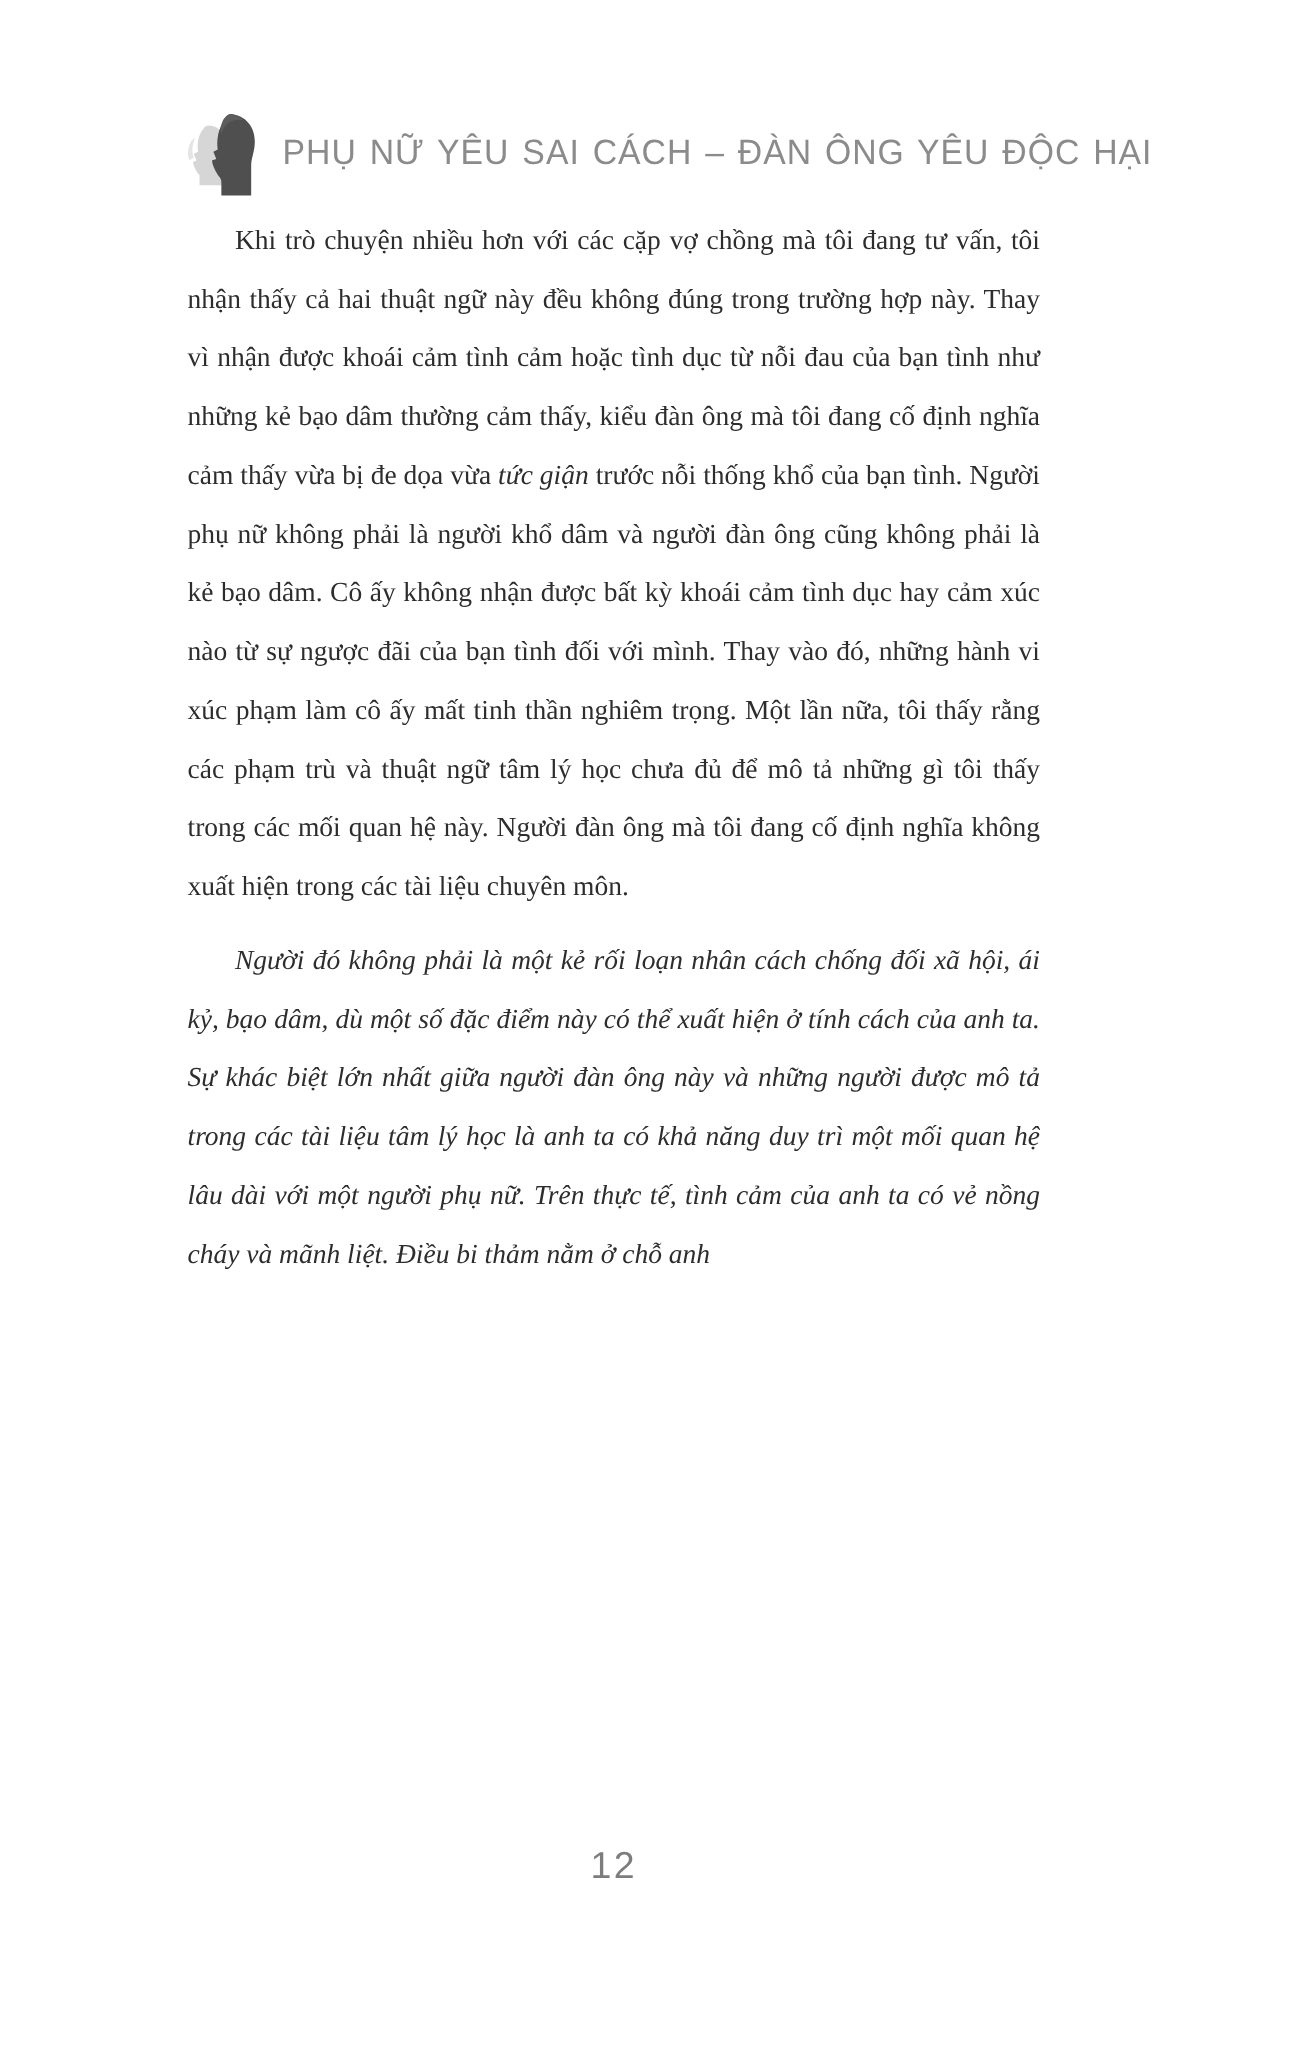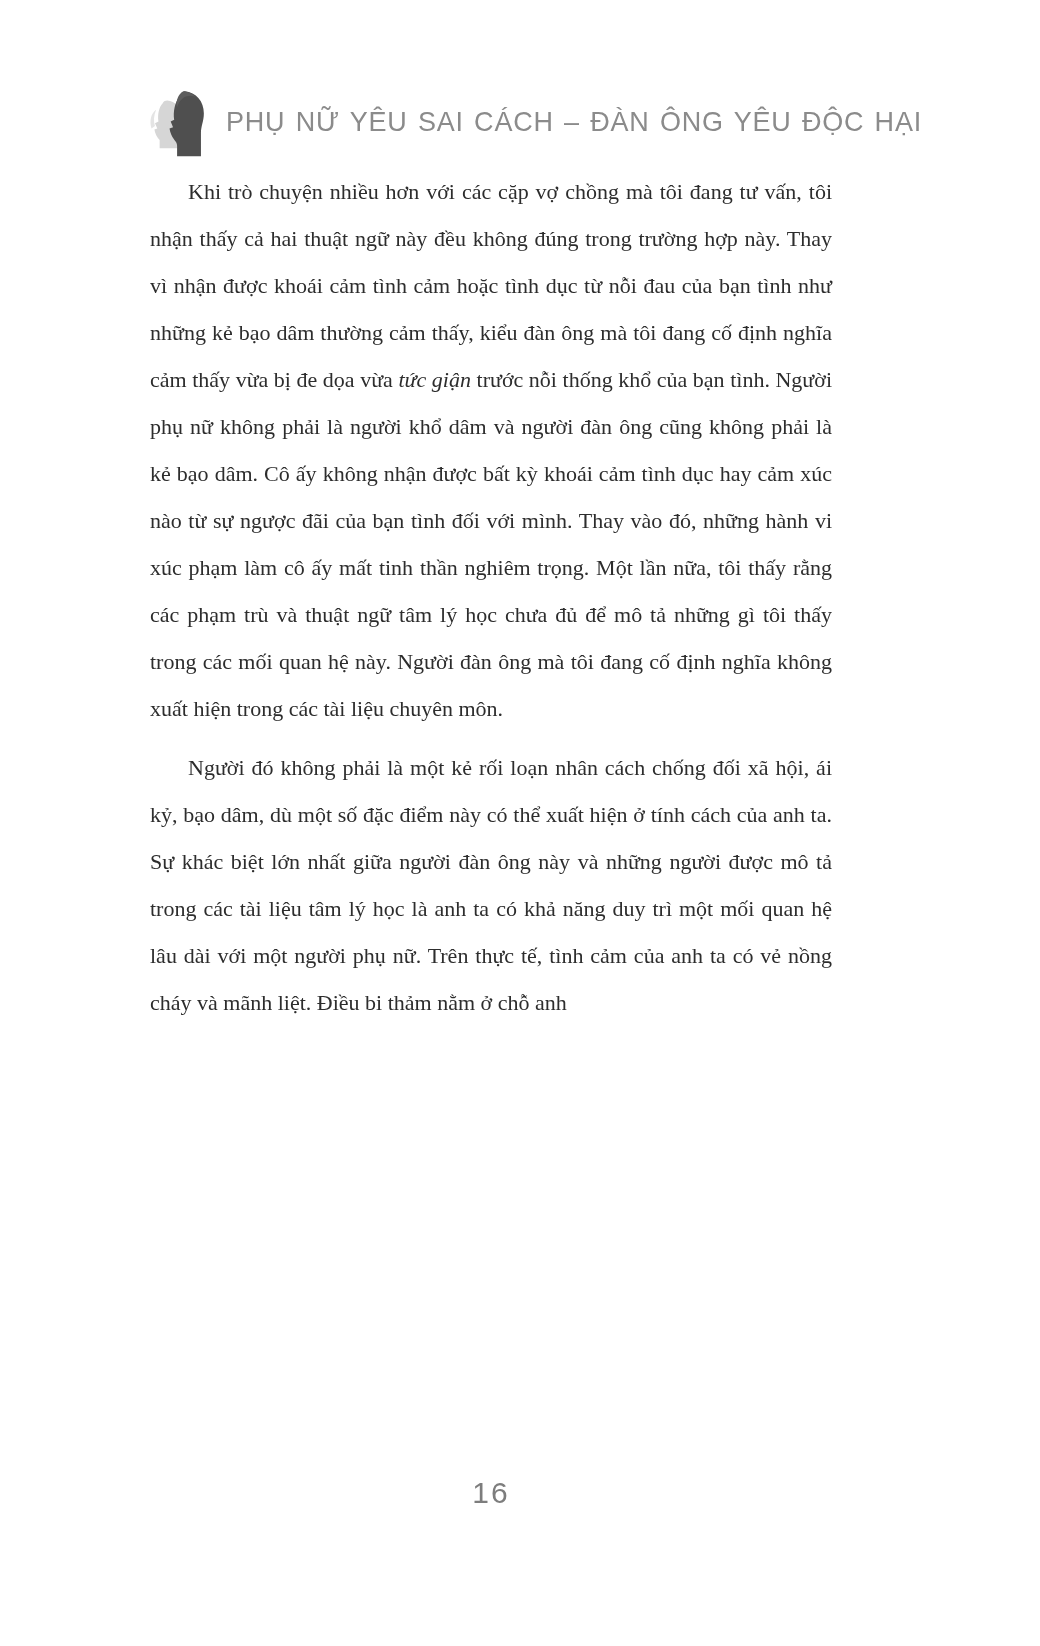--- a/index.html
+++ b/index.html
@@ -49,20 +49,21 @@
     line-height: 47px;
     color: var(--body-text, #2d2d2d);
     text-align: justify;
   }
   .body-text p {
     margin: 0;
     text-indent: 38px;
   }
   .body-text p + p {
     margin-top: 12px;
+    font-style: italic;
   }
   .body-text .italic {
     font-style: italic;
   }
   
   .page-number {
     position: absolute;
     left: 150px;
     top: 1476px;
     width: 682px;
@@ -94,15 +95,15 @@
       <path d="M63,6 C70,7 76,10 81,15 C73,13 66,14 60,18 C55,22 51,28 50,34 C48,28 50,17 54,12 C57,8 60,6 63,6 Z" fill="#5d5d5d"></path>
     </svg>
     <span class="header-title">PHỤ NỮ YÊU SAI CÁCH – ĐÀN ÔNG YÊU ĐỘC HẠI</span>
   </div>
 
   <div class="body-text">
       <p><span>Khi trò chuyện nhiều hơn với các cặp vợ chồng mà tôi đang tư vấn, tôi nhận thấy cả hai thuật ngữ này đều không đúng trong trường hợp này. Thay vì nhận được khoái cảm tình cảm hoặc tình dục từ nỗi đau của bạn tình như những kẻ bạo dâm thường cảm thấy, kiểu đàn ông mà tôi đang cố định nghĩa cảm thấy vừa bị đe dọa vừa </span><span class="italic">tức giận</span><span> trước nỗi thống khổ của bạn tình. Người phụ nữ không phải là người khổ dâm và người đàn ông cũng không phải là kẻ bạo dâm. Cô ấy không nhận được bất kỳ khoái cảm tình dục hay cảm xúc nào từ sự ngược đãi của bạn tình đối với mình. Thay vào đó, những hành vi xúc phạm làm cô ấy mất tinh thần nghiêm trọng. Một lần nữa, tôi thấy rằng các phạm trù và thuật ngữ tâm lý học chưa đủ để mô tả những gì tôi thấy trong các mối quan hệ này. Người đàn ông mà tôi đang cố định nghĩa không xuất hiện trong các tài liệu chuyên môn.</span></p>
       <p><span>Người đó không phải là một kẻ rối loạn nhân cách chống đối xã hội, ái kỷ, bạo dâm, dù một số đặc điểm này có thể xuất hiện ở tính cách của anh ta. Sự khác biệt lớn nhất giữa người đàn ông này và những người được mô tả trong các tài liệu tâm lý học là anh ta có khả năng duy trì một mối quan hệ lâu dài với một người phụ nữ. Trên thực tế, tình cảm của anh ta có vẻ nồng cháy và mãnh liệt. Điều bi thảm nằm ở chỗ anh</span></p>
     </div>
 
-  <div class="page-number">16</div>
+  <div class="page-number">12</div>
 
 </div>
 
 </body></html>

